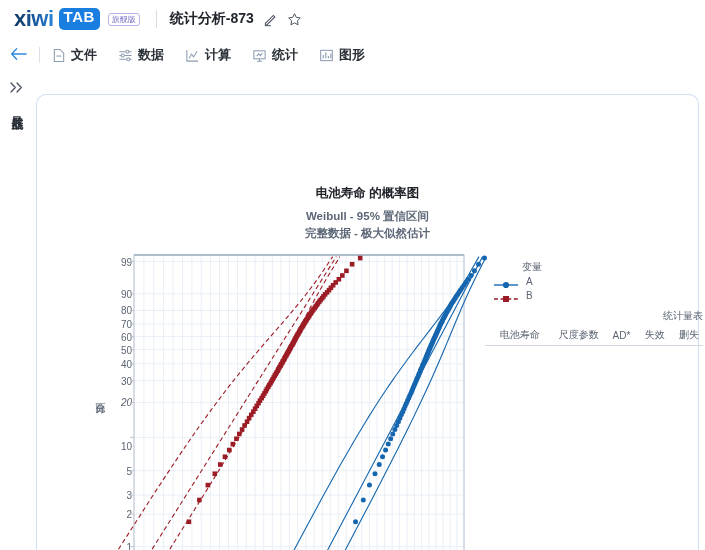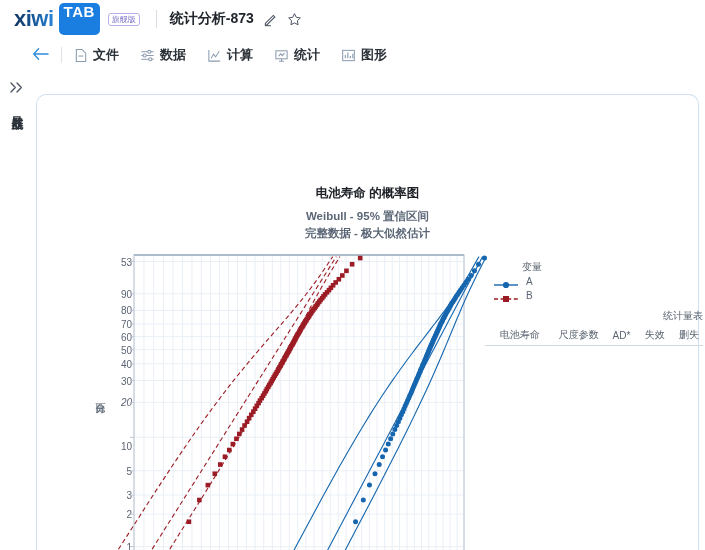--- a/index.html
+++ b/index.html
@@ -12,31 +12,31 @@
   .topbar{height:38px;display:flex;align-items:center;padding:0 0 0 14px;background:#fff;}
   .logo{display:flex;align-items:center;gap:5px;}
   .logo-xiwi{
     font-size:22px;font-weight:bold;letter-spacing:-.5px;
     background:linear-gradient(90deg,#12365f 0%,#1a5fa8 60%,#2a86d8 100%);
     -webkit-background-clip:text;background-clip:text;color:transparent;
     font-family:"Liberation Sans",sans-serif;
   }
   .logo-tab{
     background:#1a7de0;color:#fff;font-size:15px;font-weight:bold;
-    border-radius:5px;padding:1px 5px 16px 5px;line-height:15px;letter-spacing:.5px;
+    border-radius:5px;padding:1px 5px 6px 5px;line-height:15px;letter-spacing:.5px;
   }
   .logo-badge{
     border:1px solid #b9b0e8;color:#7b72c8;font-size:8px;border-radius:3px;
     padding:1px 3px;line-height:9px;margin-left:3px;
   }
   .divider-v{width:1px;height:18px;background:#d8dde4;margin:0 13px 0 16px;}
   .doc-title{font-size:14px;font-weight:bold;color:#20252c;}
   .t-icon{margin-left:9px;color:#4a5260;cursor:pointer;display:inline-flex;}
   
-  .menubar{height:34px;display:flex;align-items:center;padding-left:32px;background:#fff;}
+  .menubar{height:34px;display:flex;align-items:center;padding-left:10px;background:#fff;}
   .back-arrow{color:#2d8bdc;font-size:17px;cursor:pointer;line-height:1;}
   .mb-div{width:1px;height:16px;background:#dde2e8;margin:0 12px;}
   .menu-item{display:flex;align-items:center;gap:5px;margin-right:21px;cursor:pointer;}
   .menu-item .mi-label{font-size:13px;color:#2b3138;font-weight:bold;}
   .mi-icon{color:#8b9bb0;display:inline-flex;align-items:center;}
   
   .appbody{display:flex;height:478px;}
   .navrail{
     width:34px;padding-top:8px;display:flex;flex-direction:column;align-items:center;
     background:#fff;
@@ -193,21 +193,21 @@
             <div class="ytick" style="top: 375.788px;">5</div>
             <div class="ytick" style="top: 351px;">10</div>
             <div class="ytick" style="top: 307.377px; font-style: italic;">20</div>
             <div class="ytick" style="top: 285.554px;">30</div>
             <div class="ytick" style="top: 268.84px;">40</div>
             <div class="ytick" style="top: 254.638px;">50</div>
             <div class="ytick" style="top: 241.652px;">60</div>
             <div class="ytick" style="top: 228.947px;">70</div>
             <div class="ytick" style="top: 215.441px;">80</div>
             <div class="ytick" style="top: 198.776px;">90</div>
-            <div class="ytick" style="top: 166.524px;">53</div>
+            <div class="ytick" style="top: 166.524px;">99</div>
           </div>
         <div id="xticklayer"></div>
 
         <svg id="plot" style="position:absolute;left:0;top:0;" width="700" height="478">
             <line x1="97" y1="160" x2="97" y2="484" stroke="#e9eff6" stroke-width="1"></line>
             <line x1="106.91623664940474" y1="160" x2="106.91623664940474" y2="484" stroke="#e9eff6" stroke-width="1"></line>
             <line x1="116.72409695839411" y1="160" x2="116.72409695839411" y2="484" stroke="#e9eff6" stroke-width="1"></line>
             <line x1="126.4259242684142" y1="160" x2="126.4259242684142" y2="484" stroke="#e9eff6" stroke-width="1"></line>
             <line x1="136.0239867305746" y1="160" x2="136.0239867305746" y2="484" stroke="#e9eff6" stroke-width="1"></line>
             <line x1="145.5204804884528" y1="160" x2="145.5204804884528" y2="484" stroke="#e9eff6" stroke-width="1"></line>

